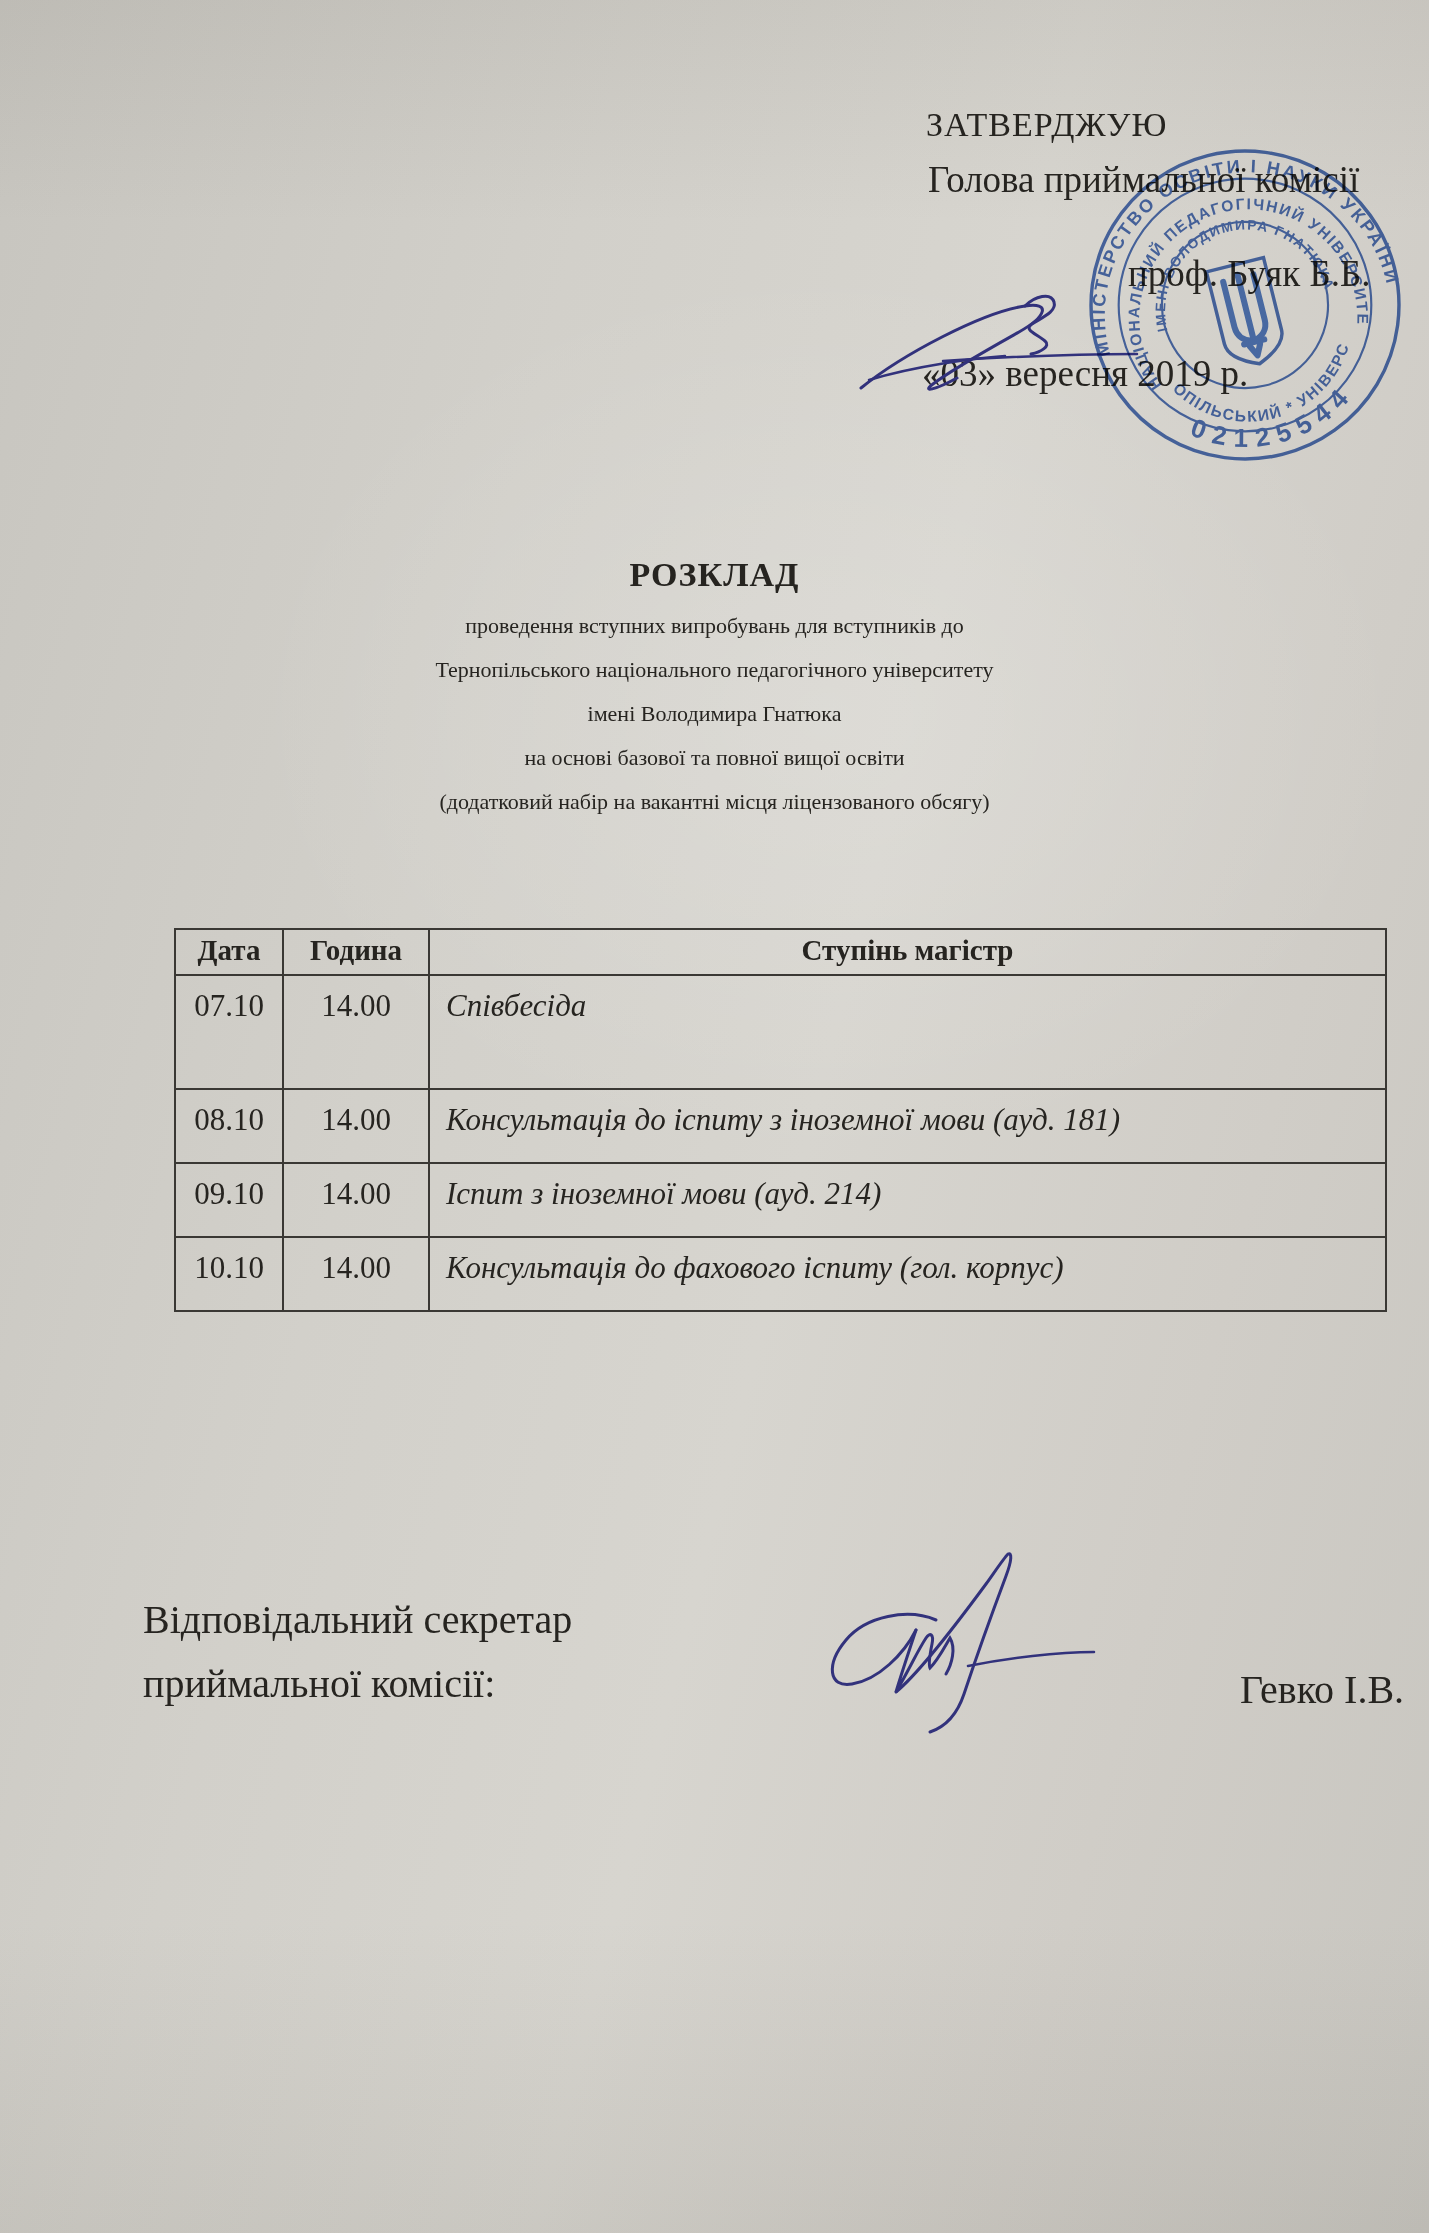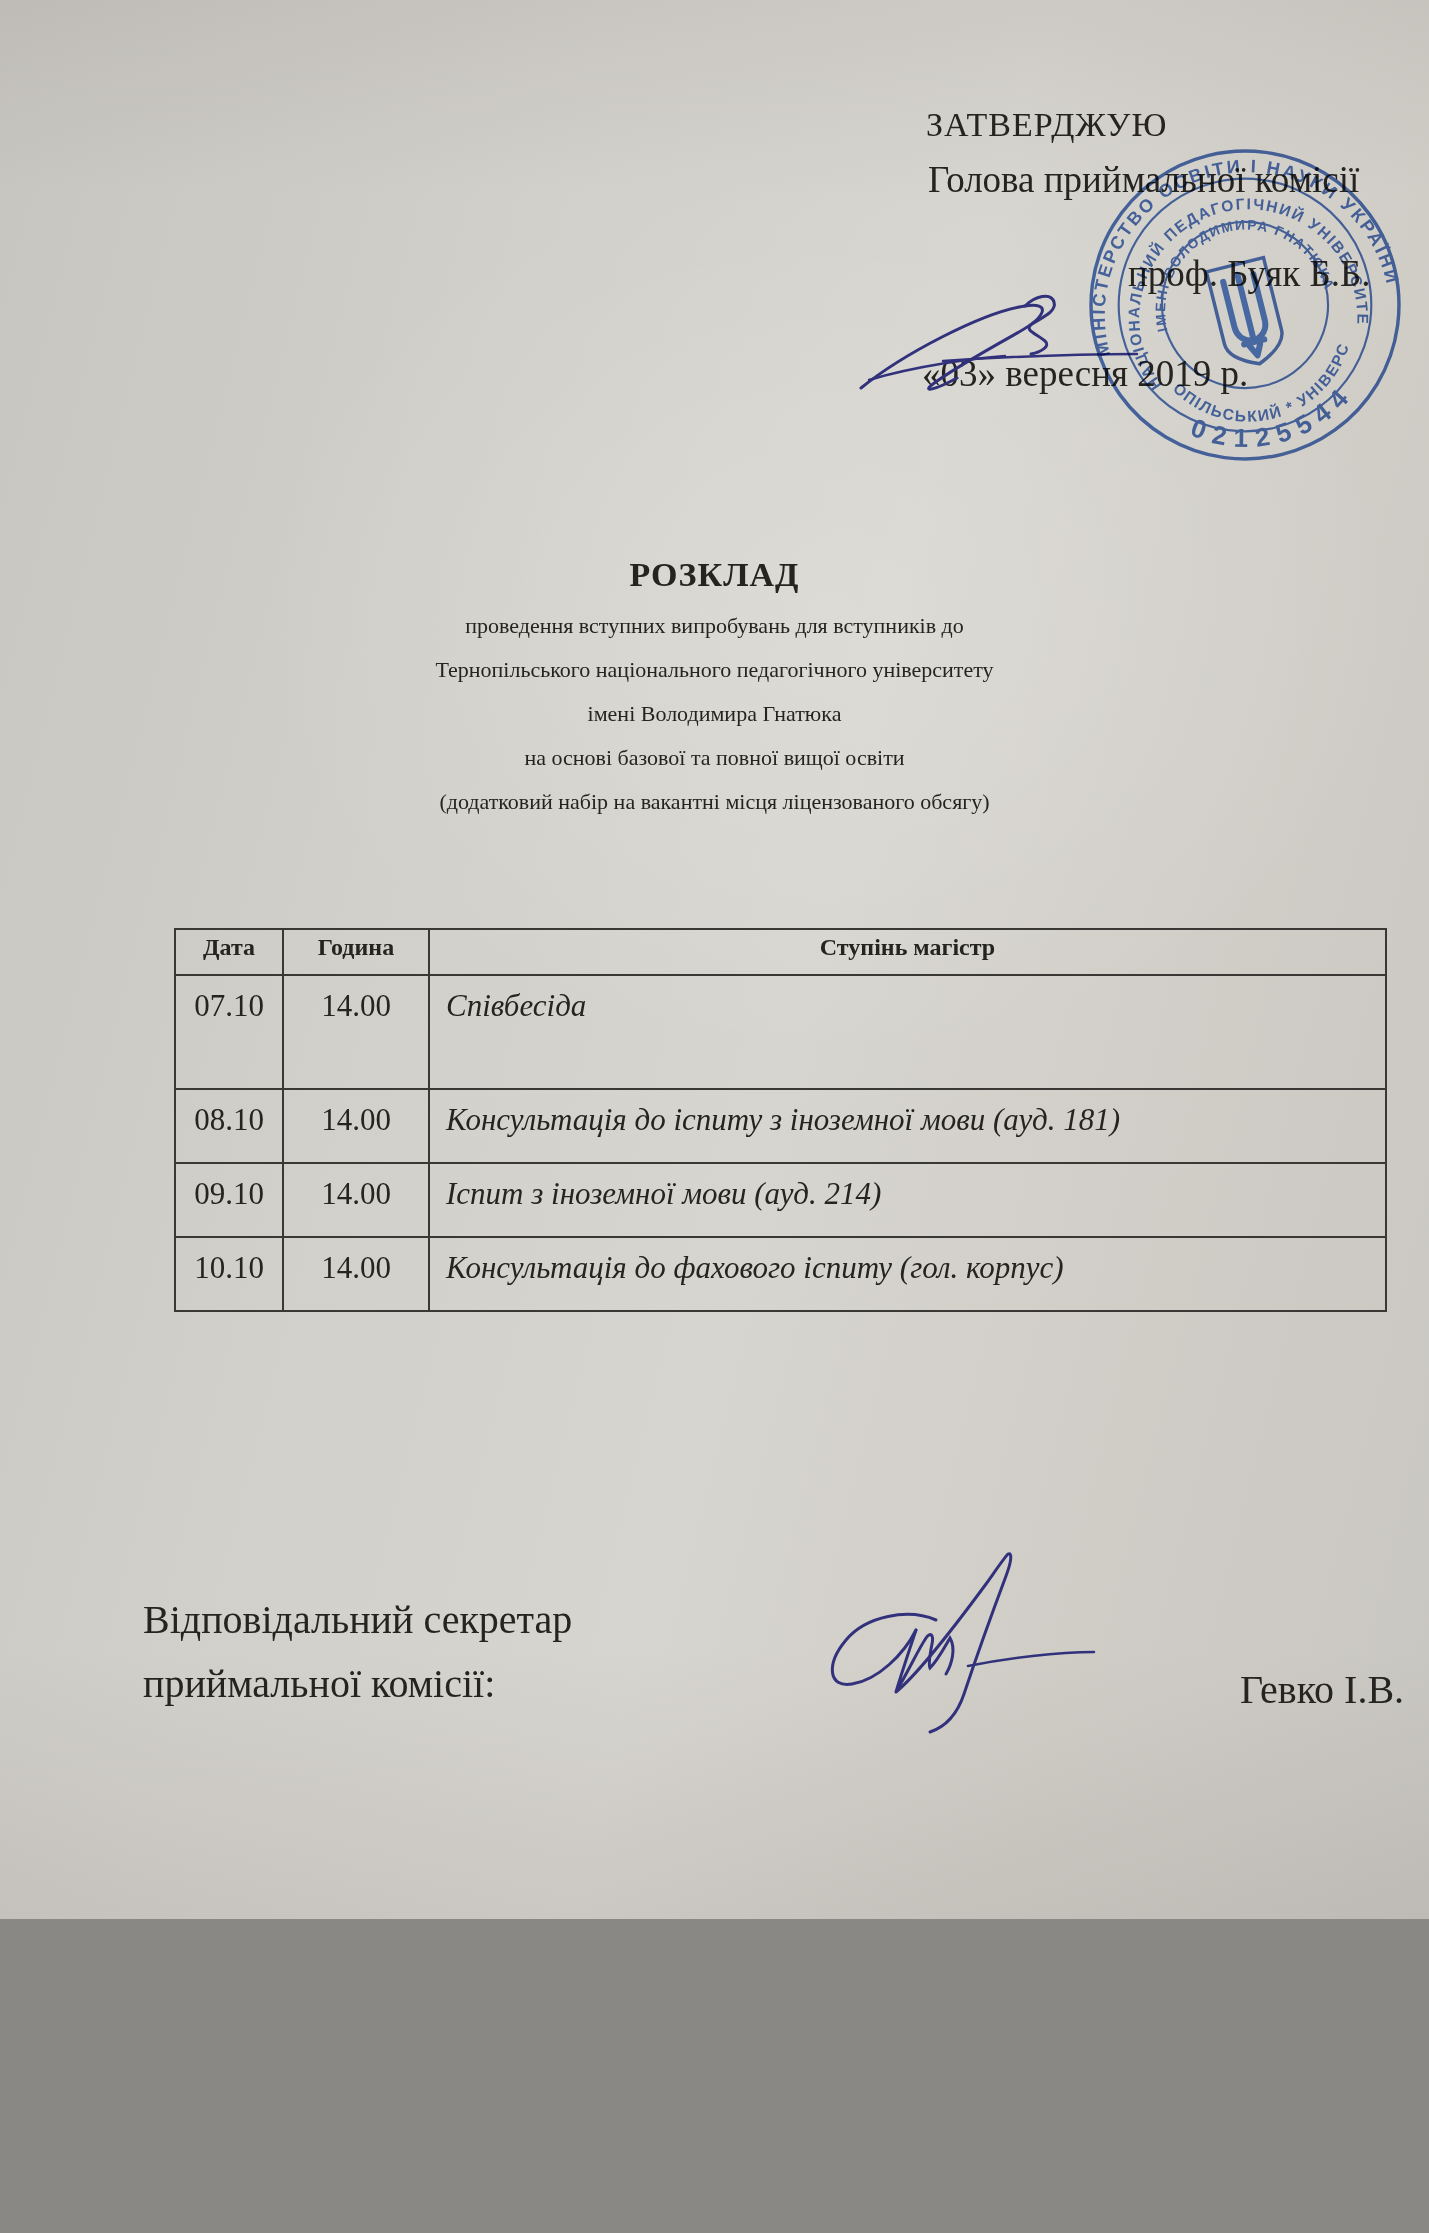--- a/index.html
+++ b/index.html
@@ -1,39 +1,39 @@
 <!DOCTYPE html>
 <html><head>
 <meta charset="utf-8">
 <style>
   html,body{margin:0;padding:0;background:#8a8884;}
   #photo{
     position:relative;
-    width:1429px;height:1919px;
+    width:1429px;height:2233px;
     margin:0 auto;
     overflow:hidden;
     font-family:"Liberation Serif","DejaVu Serif",serif;
     color:#262420;
     background:
       radial-gradient(ellipse 900px 700px at 58% 32%, rgba(255,255,255,0.16), rgba(255,255,255,0) 65%),
       linear-gradient(to bottom, rgba(110,106,96,0.10), rgba(110,106,96,0) 10%, rgba(110,106,96,0) 86%, rgba(110,106,96,0.12) 100%),
       linear-gradient(104deg, #c7c5bf 0%, #d2d0ca 32%, #d7d5cf 55%, #d0cdc7 78%, #c8c6c0 100%);
   }
   .txt{position:absolute;white-space:nowrap;}
   
   .approve{font-size:34px;letter-spacing:1px;}
   .appline{font-size:37px;}
   
   #title-block{position:absolute;left:0;top:556px;width:1429px;text-align:center;}
   #title-heading{font-size:34px;font-weight:bold;letter-spacing:1px;margin:0 0 10px 0;}
   .title-line{font-size:22px;line-height:44px;margin:0;}
   
   #sched{position:absolute;left:174px;top:928px;border-collapse:collapse;table-layout:fixed;}
   #sched td,#sched th{border:2px solid #3a3834;vertical-align:top;overflow:hidden;}
-  #sched th{font-size:24px;font-weight:bold;padding:4px 2px 6px 2px;text-align:center;}
+  #sched th{font-size:29px;font-weight:bold;padding:4px 2px 6px 2px;text-align:center;}
   #sched td{font-size:31px;padding-top:12px;}
   td.c-date,td.c-time{text-align:center;}
   td.c-event{font-style:italic;padding-left:16px;padding-right:8px;}
   
   .foot{font-size:40px;}
   
   svg.ink{position:absolute;}
   .ink path{fill:none;stroke:#32327c;stroke-linecap:round;}
   #stamp{position:absolute;left:1072px;top:132px;width:346px;height:346px;transform:rotate(-14deg);opacity:0.88;mix-blend-mode:multiply;}
   #stamp circle{fill:none;stroke:#3a62b5;}

